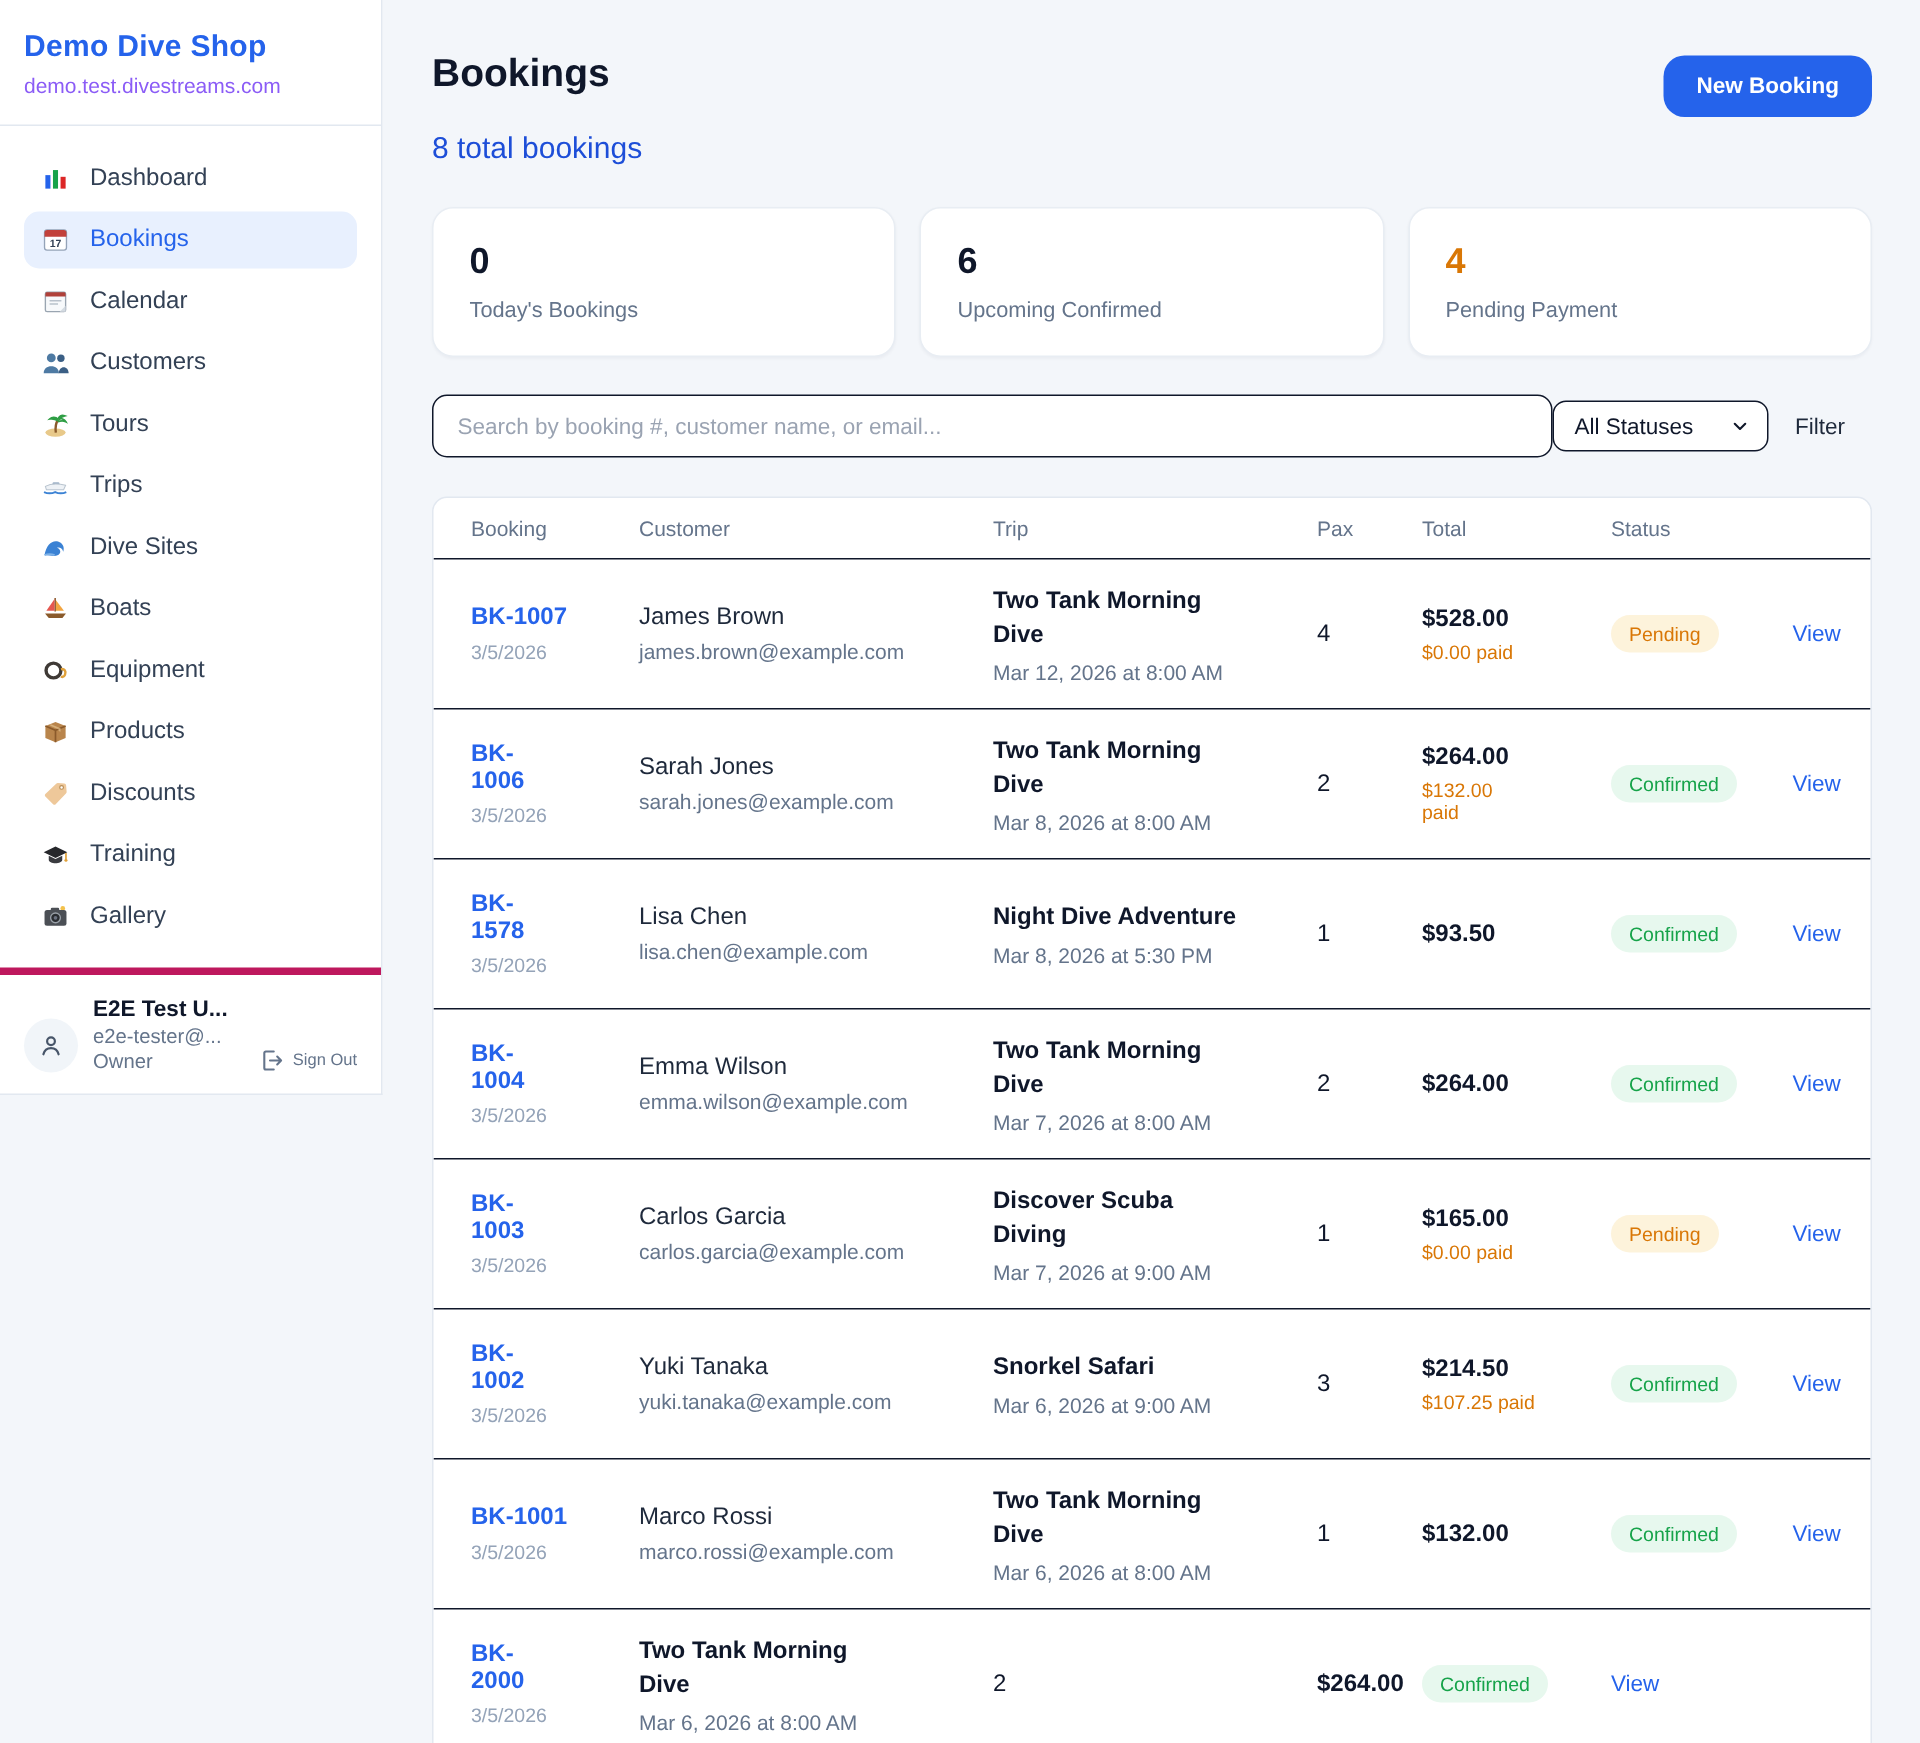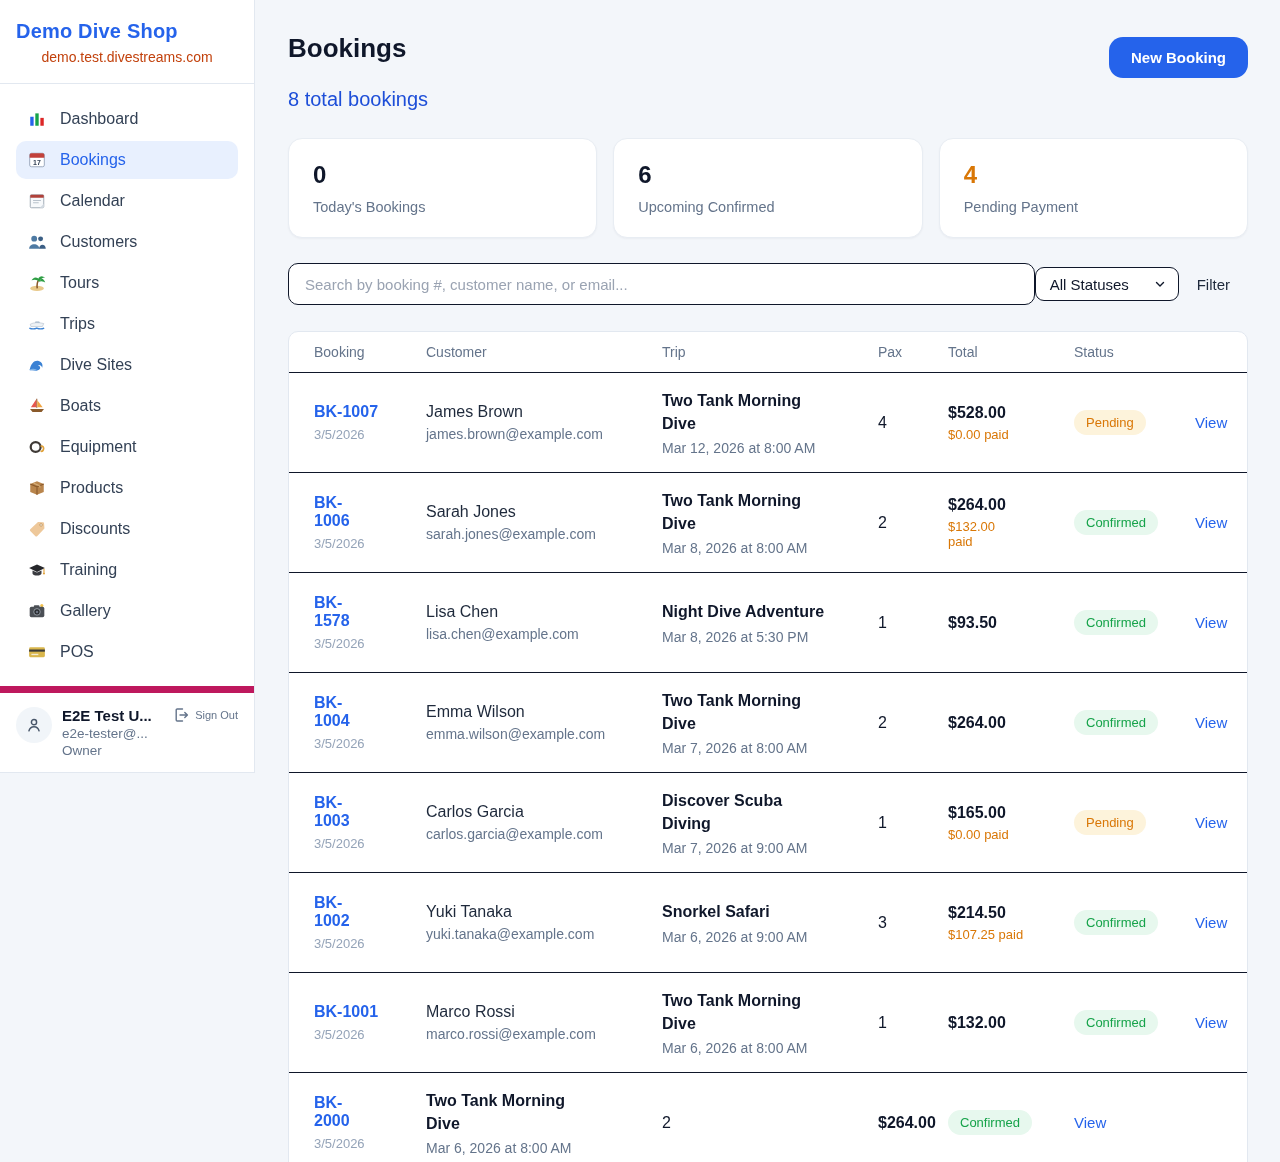--- a/index.html
+++ b/index.html
@@ -14,36 +14,36 @@
 
   
   .sidebar {
     width:255px; flex:0 0 255px;
     background:#ffffff;
     border-right:1px solid #e2e8f0;
     border-bottom:1px solid #e2e8f0;
   }
   .brand-block { padding:20px 16px 18px 16px; border-bottom:1px solid #e2e8f0; }
   .brand { font-size:20px; font-weight:700; color:#2563eb; letter-spacing:.2px; }
-  .brand-domain { font-size:14px; color:#c2410c; margin-top:6px;text-align:center; }
+  .brand-domain { font-size:14px; color:#8b5cf6; margin-top:6px; }
   .nav { padding:16px 16px 12px 16px; }
   .nav-item {
     display:flex; align-items:center; gap:14px;
     padding:10px 12px; margin-bottom:3px;
     border-radius:10px; cursor:pointer;
     font-size:16px; color:#334155; text-decoration:none;
   }
   .nav-item.active { background:#e8f0fe; color:#2563eb; font-weight:500; }
   .nav-icon { width:18px; height:18px; flex:0 0 18px; display:inline-flex; }
   .nav-icon svg { width:18px; height:18px; }
 
   .user-box {
-    border-top:7px solid #be185d;
+    border-top:5px solid #be185d;
     padding:14px 16px;
-    display:flex; align-items:flex-start; gap:10px;
+    display:flex; align-items:flex-end; gap:10px;
   }
   .avatar {
     width:36px; height:36px; border-radius:50%;
     background:#f1f5f9; flex:0 0 36px;
     display:flex; align-items:center; justify-content:center;
   }
   .user-meta { flex:1; min-width:0; }
   .user-name { font-size:15px; font-weight:700; color:#0f172a; white-space:nowrap; }
   .user-email,.user-role { font-size:13.5px; color:#64748b; margin-top:2px; white-space:nowrap; }
   .signout {
@@ -264,30 +264,20 @@
               <circle cx="12.3" cy="3.2" r="1.4" fill="#f3c14b"></circle>
               <rect x="1.5" y="4.2" width="13" height="9.3" rx="1.5" fill="#4b4f55"></rect>
               <rect x="5.2" y="2.8" width="5" height="2.2" rx="0.8" fill="#4b4f55"></rect>
               <circle cx="8" cy="8.8" r="2.9" fill="#2a2d31" stroke="#9aa1a9" stroke-width="0.8"></circle>
               <circle cx="8" cy="8.8" r="1.2" fill="#5d6artifact4" opacity="0"></circle>
               <circle cx="8" cy="8.8" r="1.1" fill="#6b7280"></circle>
             </svg>
           </span>
         <span>Gallery</span>
       </a>
-      <a class="nav-item">
-        <span class="nav-icon">
-            <svg viewBox="0 0 16 16">
-              <rect x="1" y="3.8" width="14" height="8.8" rx="1.2" fill="#d9b64c"></rect>
-              <rect x="1" y="5.8" width="14" height="1.9" fill="#3a3a3a"></rect>
-              <rect x="3" y="9.6" width="6.2" height="1.2" fill="#f4ecd2"></rect>
-            </svg>
-          </span>
-        <span>POS</span>
-      </a>
     </nav>
 
     <div class="user-box">
       <div class="avatar">
         <svg width="18" height="18" viewBox="0 0 16 16" fill="none" stroke="#475569" stroke-width="1.3">
             <circle cx="8" cy="5.5" r="2.3"></circle>
             <path d="M3.5 13.2c.6-2.4 2.3-3.7 4.5-3.7s3.9 1.3 4.5 3.7" stroke-linecap="round"></path>
           </svg>
       </div>
       <div class="user-meta">

